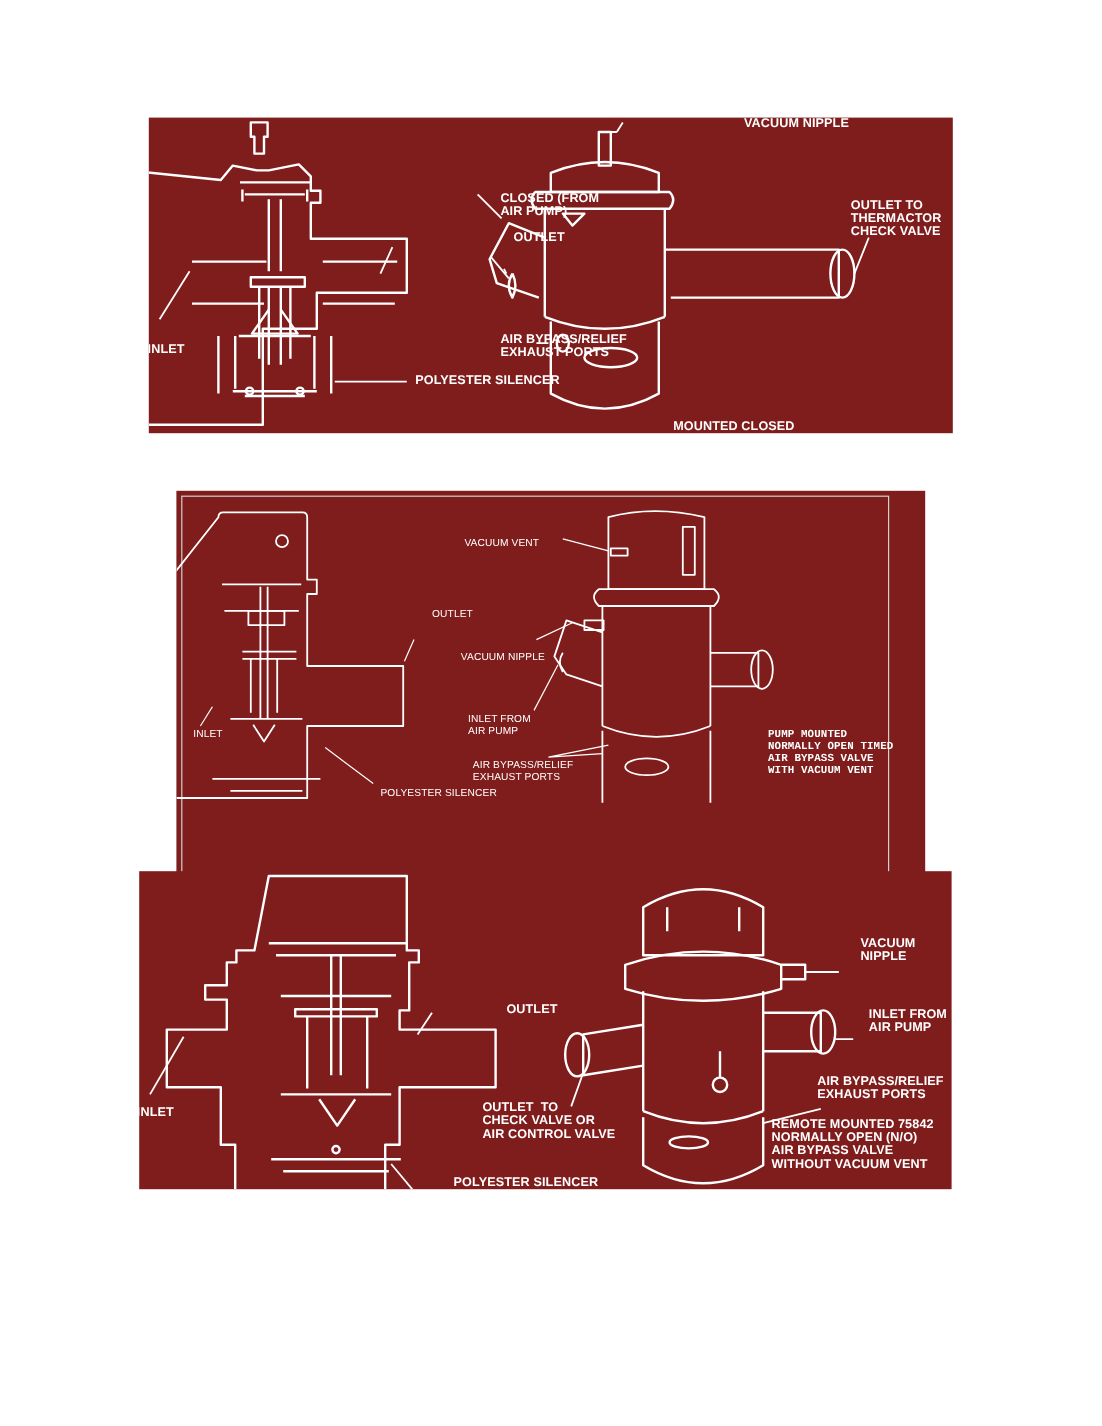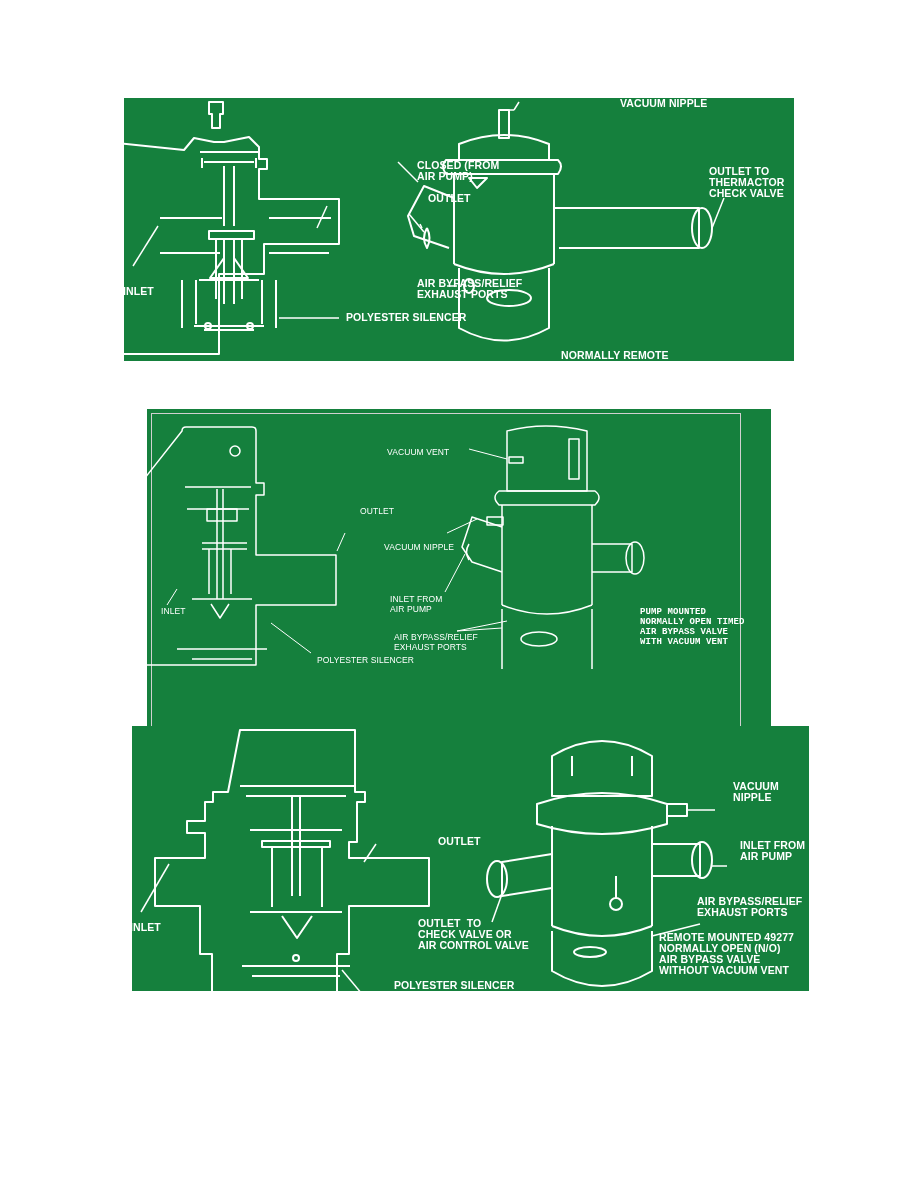--- a/index.html
+++ b/index.html
@@ -1,18 +1,18 @@
 <!DOCTYPE html>
 <html><head>
 <meta charset="utf-8">
 <style>
   html, body { margin:0; padding:0; background:#ffffff; }
   body { width:918px; height:1188px; position:relative; overflow:hidden;
          font-family:"Liberation Sans", sans-serif; }
-  .panel { position:absolute; background:#15803d; overflow:hidden; }
+  .panel { position:absolute; background:#7f1d1d; overflow:hidden; }
   .panel svg { position:absolute; left:0; top:0; }
   .lbl { position:absolute; color:#ffffff; font-weight:bold; font-size:10.5px;
          line-height:11px; white-space:pre; letter-spacing:0.1px;
          font-family:"Liberation Sans", sans-serif; }
   .lbl.sm { font-weight:normal; font-size:8.5px; line-height:9.5px; }
   .lbl.smb { font-weight:bold; font-size:9px; line-height:10px;font-family:Liberation Mono, monospace; }
   #panel-2 .frame { position:absolute; left:4px; top:4px; right:30px; bottom:4px;
                     border:1px solid #d0d0d0; }
 </style>
 </head>
@@ -70,21 +70,21 @@
   <div class="lbl" style="left:293px; top:62px;">CLOSED (FROM
 AIR PUMP)</div>
   <div class="lbl" style="left:304px; top:95px;">OUTLET</div>
   <div class="lbl" style="left:585px; top:68px;">OUTLET TO
 THERMACTOR
 CHECK VALVE</div>
   <div class="lbl" style="left:-1px; top:188px;">INLET</div>
   <div class="lbl" style="left:293px; top:180px;">AIR BYPASS/RELIEF
 EXHAUST PORTS</div>
   <div class="lbl" style="left:222px; top:214px;">POLYESTER SILENCER</div>
-  <div class="lbl" style="left:437px; top:252px;">NORMALLY REMOTE</div>
+  <div class="lbl" style="left:437px; top:252px;">MOUNTED CLOSED</div>
 </div>
 
 <div class="panel" id="panel-2" style="left:147px; top:409px; width:624px; height:332px;">
   <div class="frame"></div>
   <svg width="624" height="268" fill="none" stroke="#ffffff" stroke-width="1.5" stroke-linejoin="round">
     <g>
       <path d="M35 22 q0 -4 4 -4 h66 q4 0 4 4 v52 h8 v12 h-8 v60 h80 v50 h-80 v60 h-115 v-60 h-20 v-60 h20 v-50 h-8 v-12 h8 z"></path>
       <path d="M38 78 h66 M40 100 h62"></path>
       <circle cx="88" cy="42" r="5"></circle>
       <path d="M70 80 v110 M76 80 v110"></path>
@@ -127,21 +127,21 @@
 AIR PUMP</div>
   <div class="lbl sm" style="left:247px; top:224px;">AIR BYPASS/RELIEF
 EXHAUST PORTS</div>
   <div class="lbl sm" style="left:170px; top:247px;">POLYESTER SILENCER</div>
   <div class="lbl smb" style="left:493px; top:198px;">PUMP MOUNTED
 NORMALLY OPEN TIMED
 AIR BYPASS VALVE
 WITH VACUUM VENT</div>
 </div>
 
-<div class="panel" id="panel-3" style="left:132px; top:726px; width:677px; height:265px;">
+<div class="panel" id="panel-3" style="left:116px; top:726px; width:677px; height:265px;">
   <svg width="677" height="265" fill="none" stroke="#ffffff" stroke-width="2" stroke-linejoin="round">
     <g>
       <path d="M108 4 h115 v62 h10 v10 h-8 v40 h-8 v16 h80 v48 h-80 v48 h-12 v40 h-125 v-40 h-12 v-48 h-45 v-48 h50 v-25 h-18 v-12 h18 v-19 h8 v-10 h15 z"></path>
       <path d="M108 60 h115"></path>
       <path d="M114 70 h100 M118 104 h92"></path>
       <path d="M160 70 v100 M168 70 v100"></path>
       <path d="M130 115 h68 v6 h-68 z"></path>
       <path d="M140 121 v60 M190 121 v60"></path>
       <path d="M150 190 l15 22 l15 -22"></path>
       <path d="M118 186 h92 M110 240 h108 M120 250 h88"></path>
@@ -177,18 +177,18 @@
 NIPPLE</div>
   <div class="lbl" style="left:306px; top:110px;">OUTLET</div>
   <div class="lbl" style="left:608px; top:114px;">INLET FROM
 AIR PUMP</div>
   <div class="lbl" style="left:-2px; top:196px;">INLET</div>
   <div class="lbl" style="left:565px; top:170px;">AIR BYPASS/RELIEF
 EXHAUST PORTS</div>
   <div class="lbl" style="left:286px; top:192px;">OUTLET  TO
 CHECK VALVE OR
 AIR CONTROL VALVE</div>
-  <div class="lbl" style="left:527px; top:206px;">REMOTE MOUNTED 49277
+  <div class="lbl" style="left:527px; top:206px;">REMOTE MOUNTED 75842
 NORMALLY OPEN (N/O)
 AIR BYPASS VALVE
 WITHOUT VACUUM VENT</div>
   <div class="lbl" style="left:262px; top:254px;">POLYESTER SILENCER</div>
 </div>
 
 </body></html>

